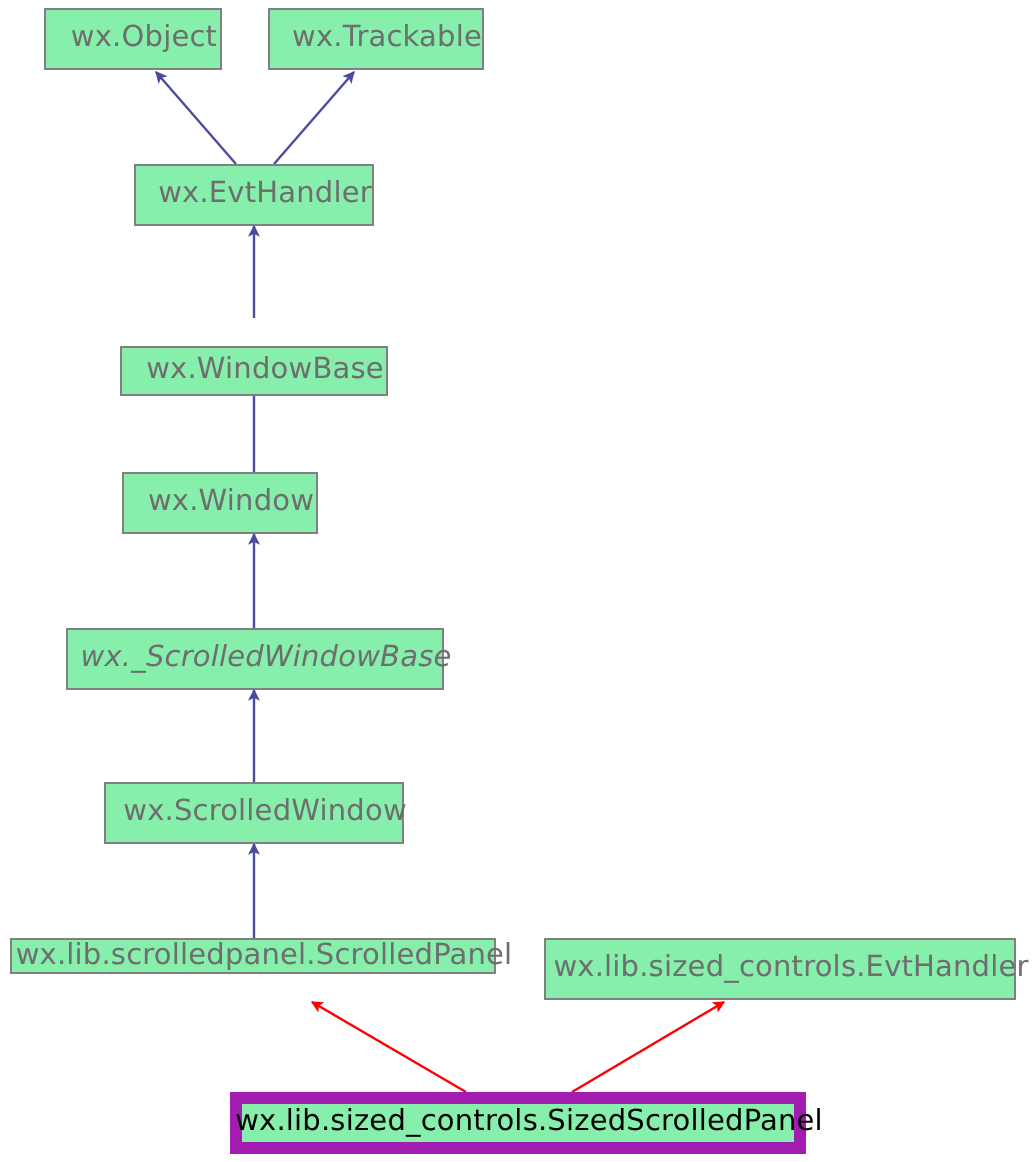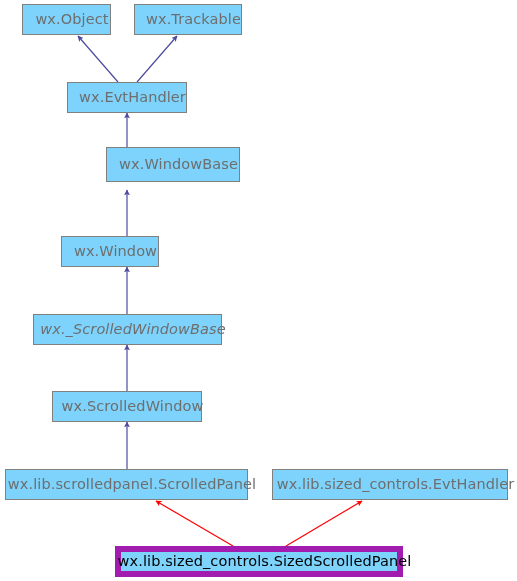--- a/index.html
+++ b/index.html
@@ -25,21 +25,21 @@
     width: 517px;
     height: 581px;
     pointer-events: none;
   }
   .node {
     position: absolute;
     box-sizing: border-box;
     display: flex;
     align-items: center;
     justify-content: center;
-    background: #7dd3fc;
+    background: #86efac;
     border: 1px solid #808080;
     color: #6e6e6e;
     font-size: 14.5px;
     line-height: 1;
     white-space: nowrap;
     letter-spacing: 0.1px;
     z-index: 2;
     padding-left: 11px;
   }
   .node.current {
@@ -81,33 +81,33 @@
 
   <div class="node" style="left: 22px; top: 4px; width: 89px; height: 31px;">
     <span class="node-label">wx.Object</span>
   </div>
   <div class="node" style="left: 134px; top: 4px; width: 108px; height: 31px; text-align: right;">
     <span class="node-label">wx.Trackable</span>
   </div>
   <div class="node" style="left: 67px; top: 82px; width: 120px; height: 31px; text-align: center;">
     <span class="node-label">wx.EvtHandler</span>
   </div>
-  <div class="node" style="left: 60px; top: 147px; width: 134px; height: 35px; margin-left: 46px;">
+  <div class="node" style="left: 60px; top: 173px; width: 134px; height: 25px;">
     <span class="node-label">wx.WindowBase</span>
   </div>
   <div class="node" style="left: 61px; top: 236px; width: 98px; height: 31px;">
     <span class="node-label">wx.Window</span>
   </div>
   <div class="node" style="left: 33px; top: 314px; width: 189px; height: 31px; font-style: italic;">
     <span class="node-label">wx._ScrolledWindowBase</span>
   </div>
   <div class="node" style="left: 52px; top: 391px; width: 150px; height: 31px;">
     <span class="node-label">wx.ScrolledWindow</span>
   </div>
-  <div class="node" style="left: 5px; top: 469px; width: 243px; height: 31px;">
+  <div class="node" style="left: 5px; top: 469px; width: 243px; height: 18px;">
     <span class="node-label">wx.lib.scrolledpanel.ScrolledPanel</span>
   </div>
   <div class="node" style="left: 272px; top: 469px; width: 236px; height: 31px;">
     <span class="node-label">wx.lib.sized_controls.EvtHandler</span>
   </div>
   <div class="node current" style="left: 115px; top: 546px; width: 288px; height: 31px;">
     <span class="node-label">wx.lib.sized_controls.SizedScrolledPanel</span>
   </div>
 
 </div>

